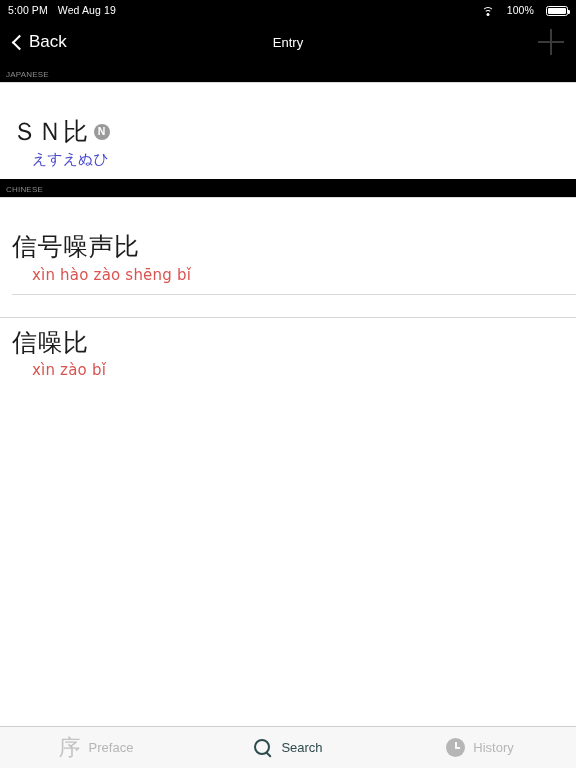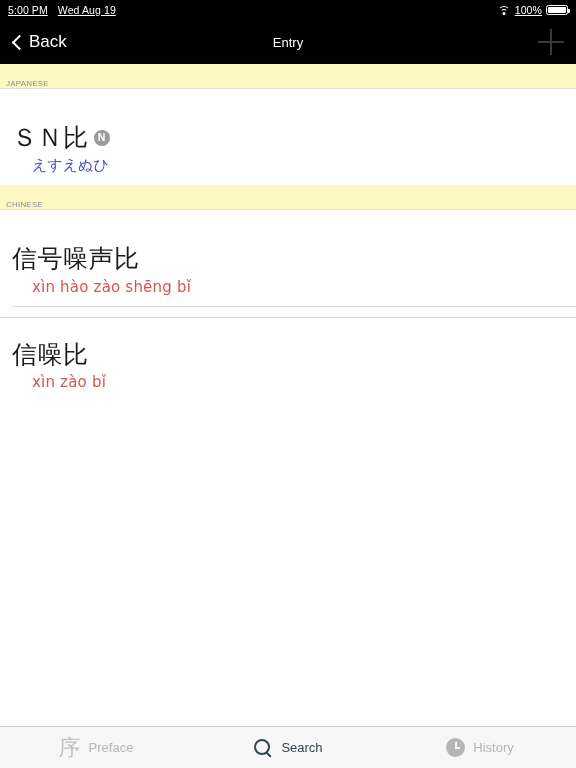--- a/index.html
+++ b/index.html
@@ -19,24 +19,23 @@
 
   
   .statusbar {
     height:20px; flex:0 0 20px;
     background:#000000;
     color:#ffffff;
     display:flex; align-items:center;
     padding:0 8px;
     font-size:10.5px;
     letter-spacing:0.1px;
-    text-decoration:underline;
   }
   .sb-left { display:flex; align-items:center; gap:10px; }
-  .sb-right { margin-left:auto; display:flex; align-items:center; gap:4px; }
+  .sb-right { margin-left:auto; display:flex; align-items:flex-end; gap:12px; }
   .wifi-icon { display:inline-block; width:13px; height:10px; position:relative; }
   .wifi-icon i {
     position:absolute; left:50%; transform:translateX(-50%);
     border:1.4px solid #ffffff; border-bottom-color:transparent;
     border-left-color:transparent; border-right-color:transparent;
     border-radius:50%;
   }
   .wifi-icon i.a { width:12px; height:12px; top:1px; }
   .wifi-icon i.b { width:7px;  height:7px;  top:3.5px; }
   .wifi-icon i.c {
@@ -93,24 +92,24 @@
   .nav-add::after  { top:0; left:12px; height:26px; width:1.6px; }
 
   
   .content {
     flex:1 1 auto;
     background:#ffffff;
     overflow:hidden;
     position:relative;
   }
   .section-header {
-    background:#fef9c3;
+    background:#000000;
     height:19px;
-    display:flex; align-items:flex-start;
-    padding:12px 6px;
+    display:flex; align-items:center;
+    padding:0 6px;
     font-size:11px;
     color:#8c8c8c;
     font-variant:small-caps;
     text-transform:lowercase;
     letter-spacing:0.2px;
     border-bottom:1px solid #dcdcdc;
   }
   .section-header span { font-variant:small-caps; }
   .entry-row {
     padding:9px 12px 10px 12px;

